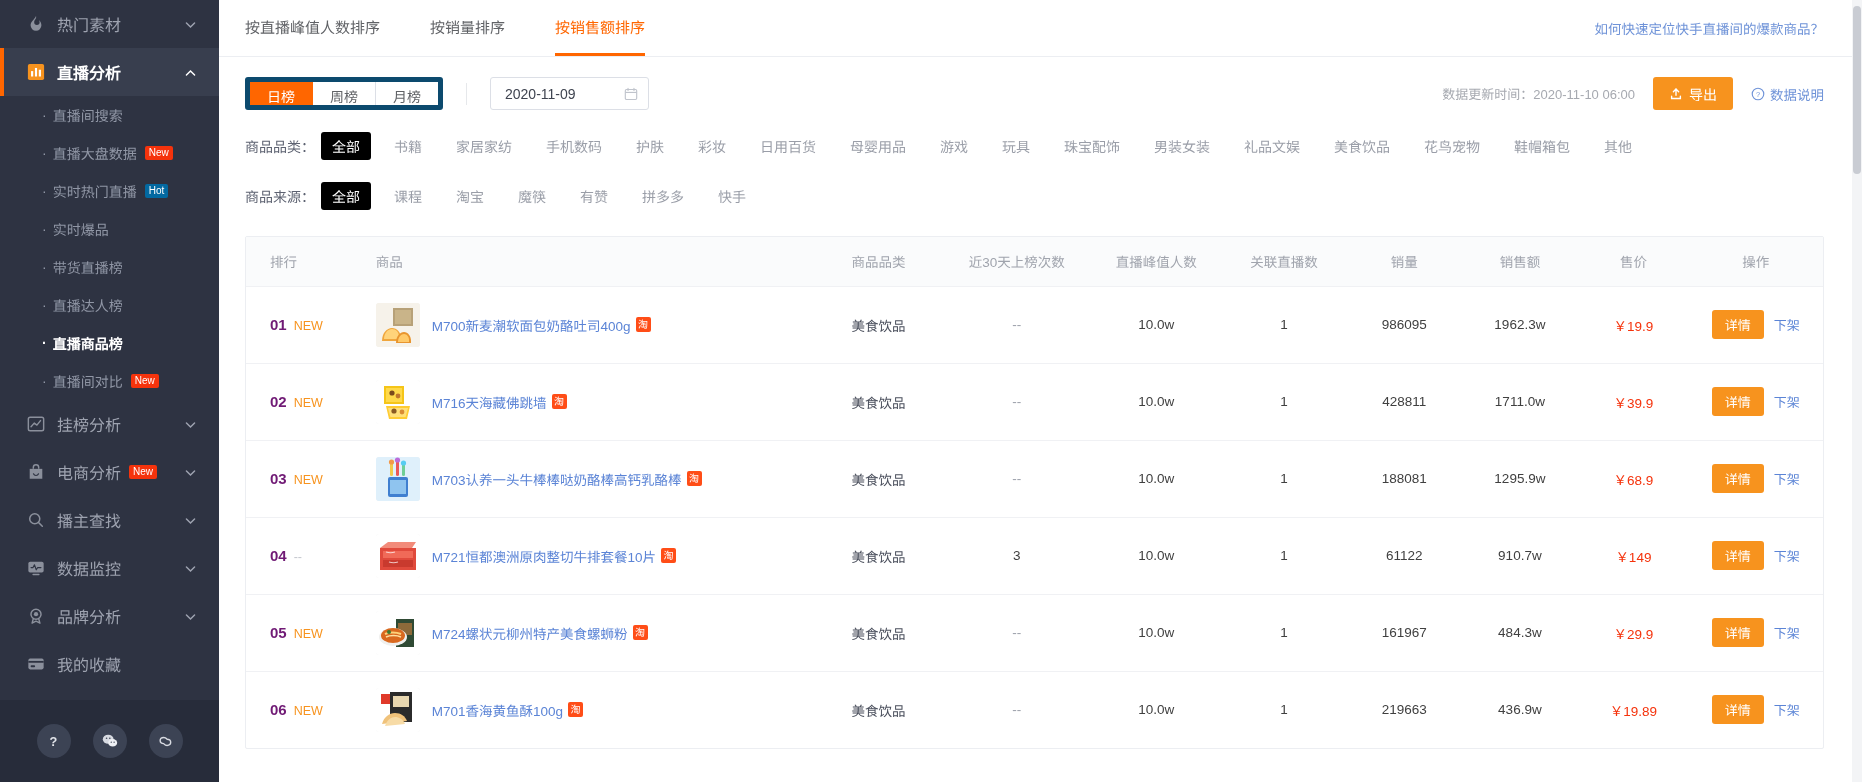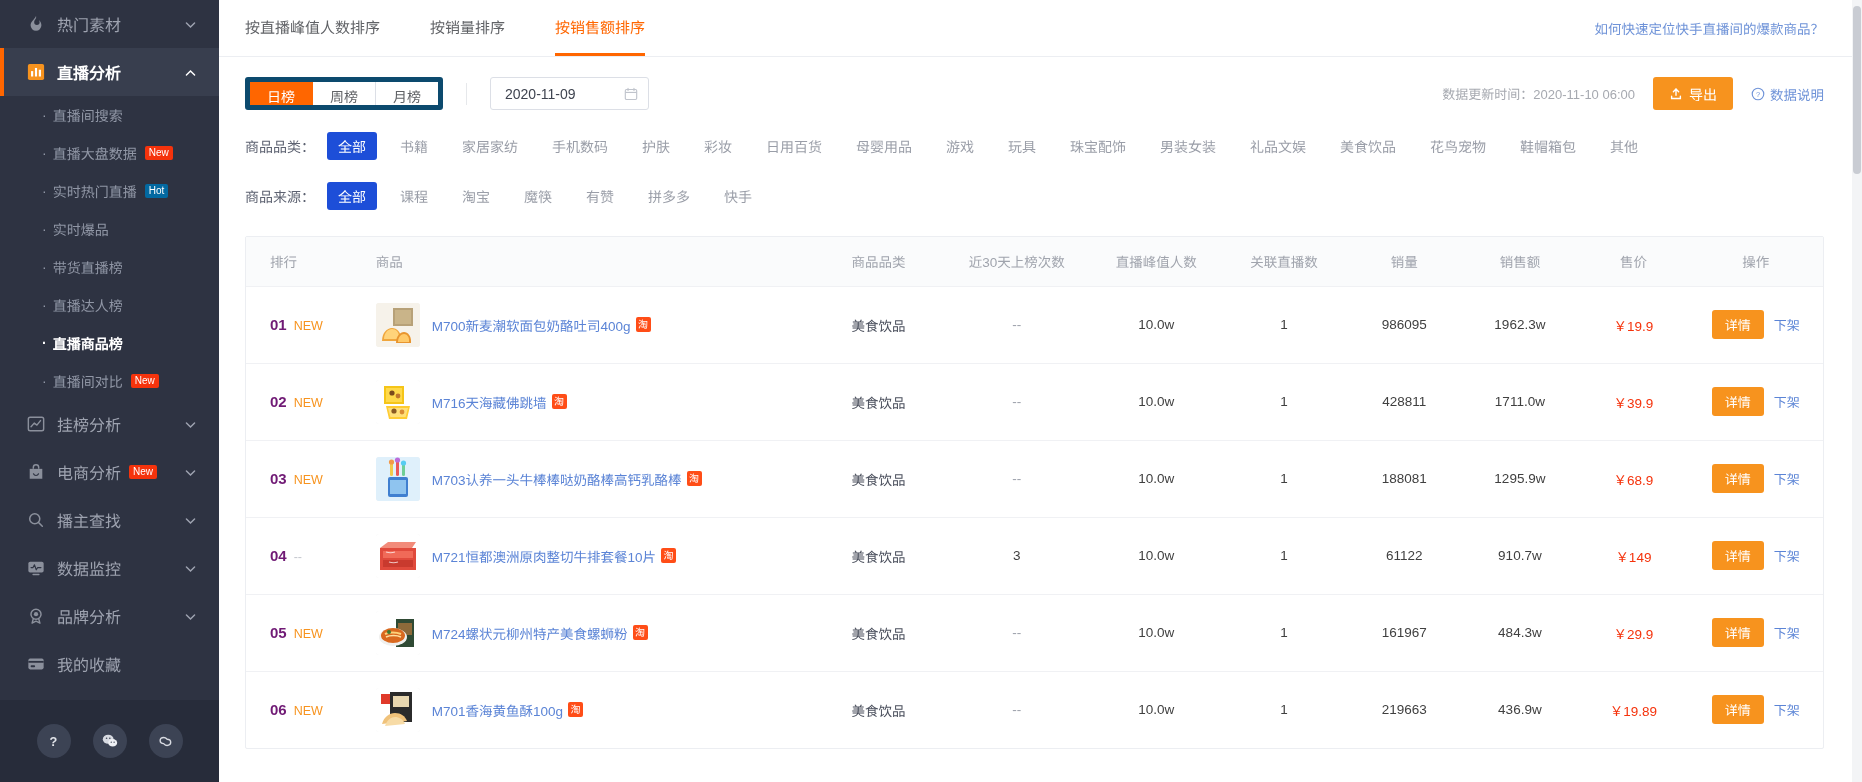--- a/index.html
+++ b/index.html
@@ -202,32 +202,32 @@
     display: flex; align-items: center; gap: 5px;
     color: #6f93d8; font-size: 13.5px; cursor: pointer; white-space: nowrap;
   }
 
   .chip-row {
     display: flex; align-items: center;
     padding: 22px 38px 0 26px;
     flex-wrap: nowrap;
   }
   .chip-label {
-    font-size: 14px; color: #5d6271; margin-right: 12px; white-space: nowrap;
+    font-size: 14px; color: #5d6271; margin-right: 6px; white-space: nowrap;
   }
   .chip {
     font-size: 14px;
     color: #9a9ea8;
     padding: 4px 11px;
     border-radius: 3px;
     cursor: pointer;
     white-space: nowrap;
     margin-right: 12px;
   }
-  .chip.active { background: #1d4ed8; color: #fff; }
+  .chip.active { background: #000000; color: #fff; }
 
   
   .table-wrap {
     margin: 26px 38px 0 26px;
     border: 1px solid #eceef2;
     border-radius: 2px;
     overflow: hidden;
   }
   table { width: 100%; border-collapse: collapse; table-layout: fixed; }
   thead th {

